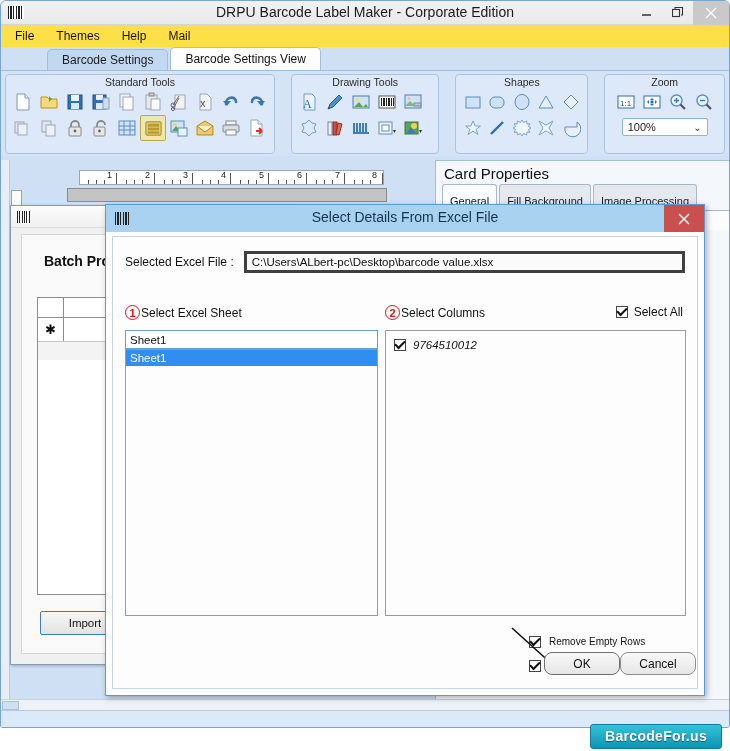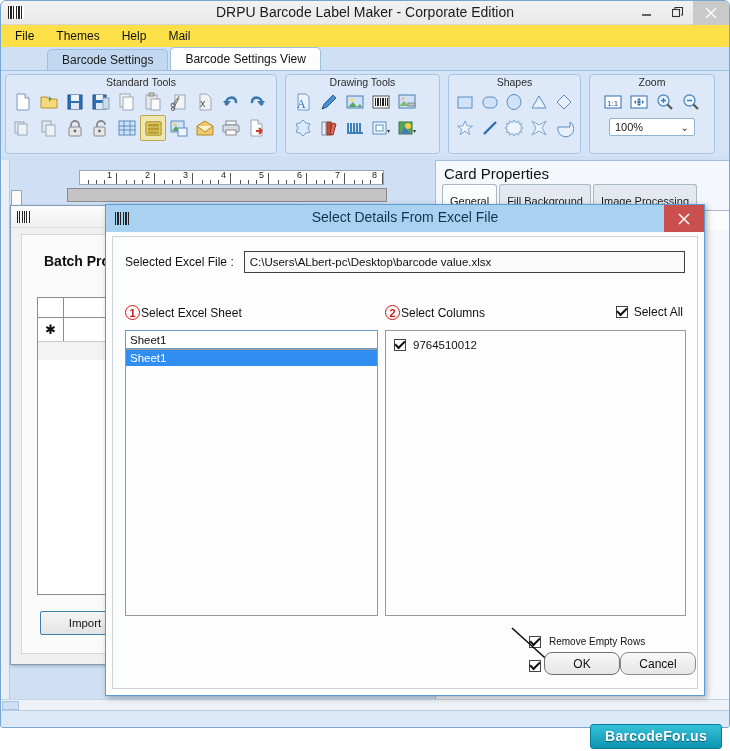--- a/index.html
+++ b/index.html
@@ -90,21 +90,21 @@
     color: #111;
   }
 
   
   .ribbon {
     height: 86px;
     background: #d4e3f6;
     border-top: 1px solid #9dbfe0;
     display: flex;
     padding: 3px 4px 2px 4px;
-    gap: 8px;
+    gap: 16px;
   }
   .rgroup {
     background: #dde9f8;
     border: 1px solid #a8c6e4;
     border-radius: 4px;
     position: relative;
     padding-top: 14px;
   }
   .rgroup-title {
     position: absolute; top: 1px; left: 0; right: 0;
@@ -335,21 +335,21 @@
   }
   .ed-filerow {
     position: absolute; left: 12px; top: 14px; right: 12px;
     height: 22px;
     display: flex; align-items: center;
   }
   .ed-filelabel { font-size: 12px; color: #111; margin-right: 10px; white-space: nowrap; }
   .ed-fileinput {
     flex: 1; height: 22px;
     background: #fafafa;
-    border: 1px solid #404040;
+    border: 3px solid #404040;
     font-size: 11.5px; color: #111;
     display: flex; align-items: center;
     padding-left: 5px;
   }
   .circ-num {
     display: inline-flex; align-items: center; justify-content: center;
     width: 15px; height: 15px;
     border: 1.6px solid #d41616;
     border-radius: 50%;
     color: #d41616;
@@ -393,20 +393,21 @@
     left: 272px; top: 93px;
     width: 301px; height: 286px;
   }
   .col-item {
     height: 18px;
     display: flex; align-items: center;
     padding-left: 8px;
     gap: 7px;
     font-size: 11.5px; color: #111;
     margin-top: 5px;
+    font-style: italic;
   }
   .cbox {
     width: 12px; height: 12px;
     border: 1px solid #444;
     background: #fff;
     display: flex; align-items: center; justify-content: center;
     font-size: 10px; color: #111;
     line-height: 1;
     flex: 0 0 auto;
   }

